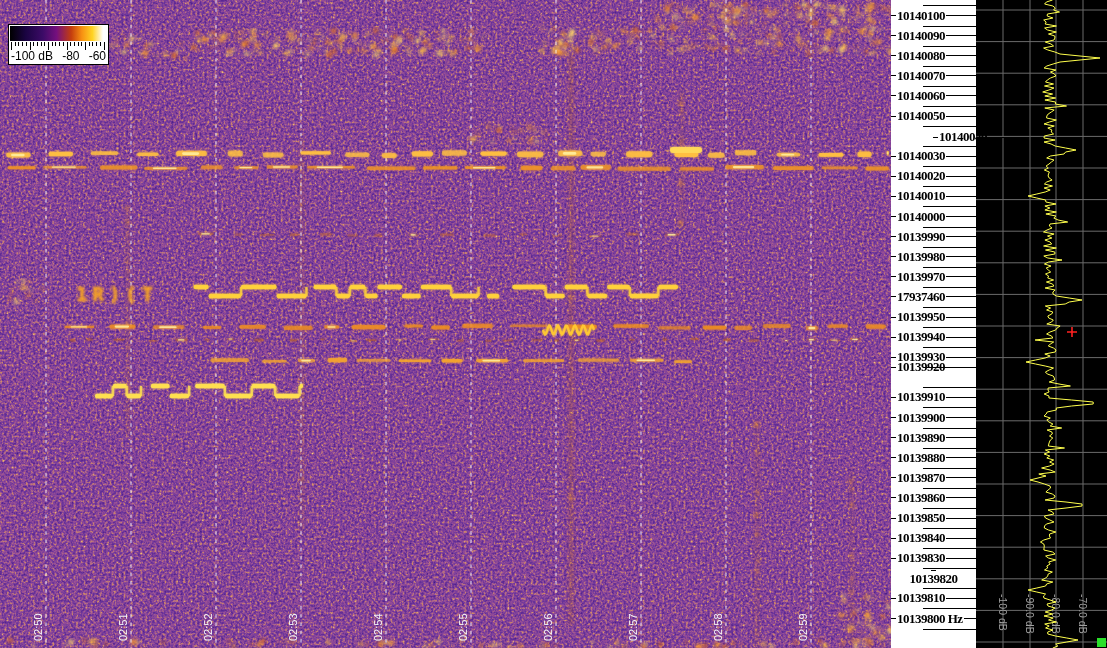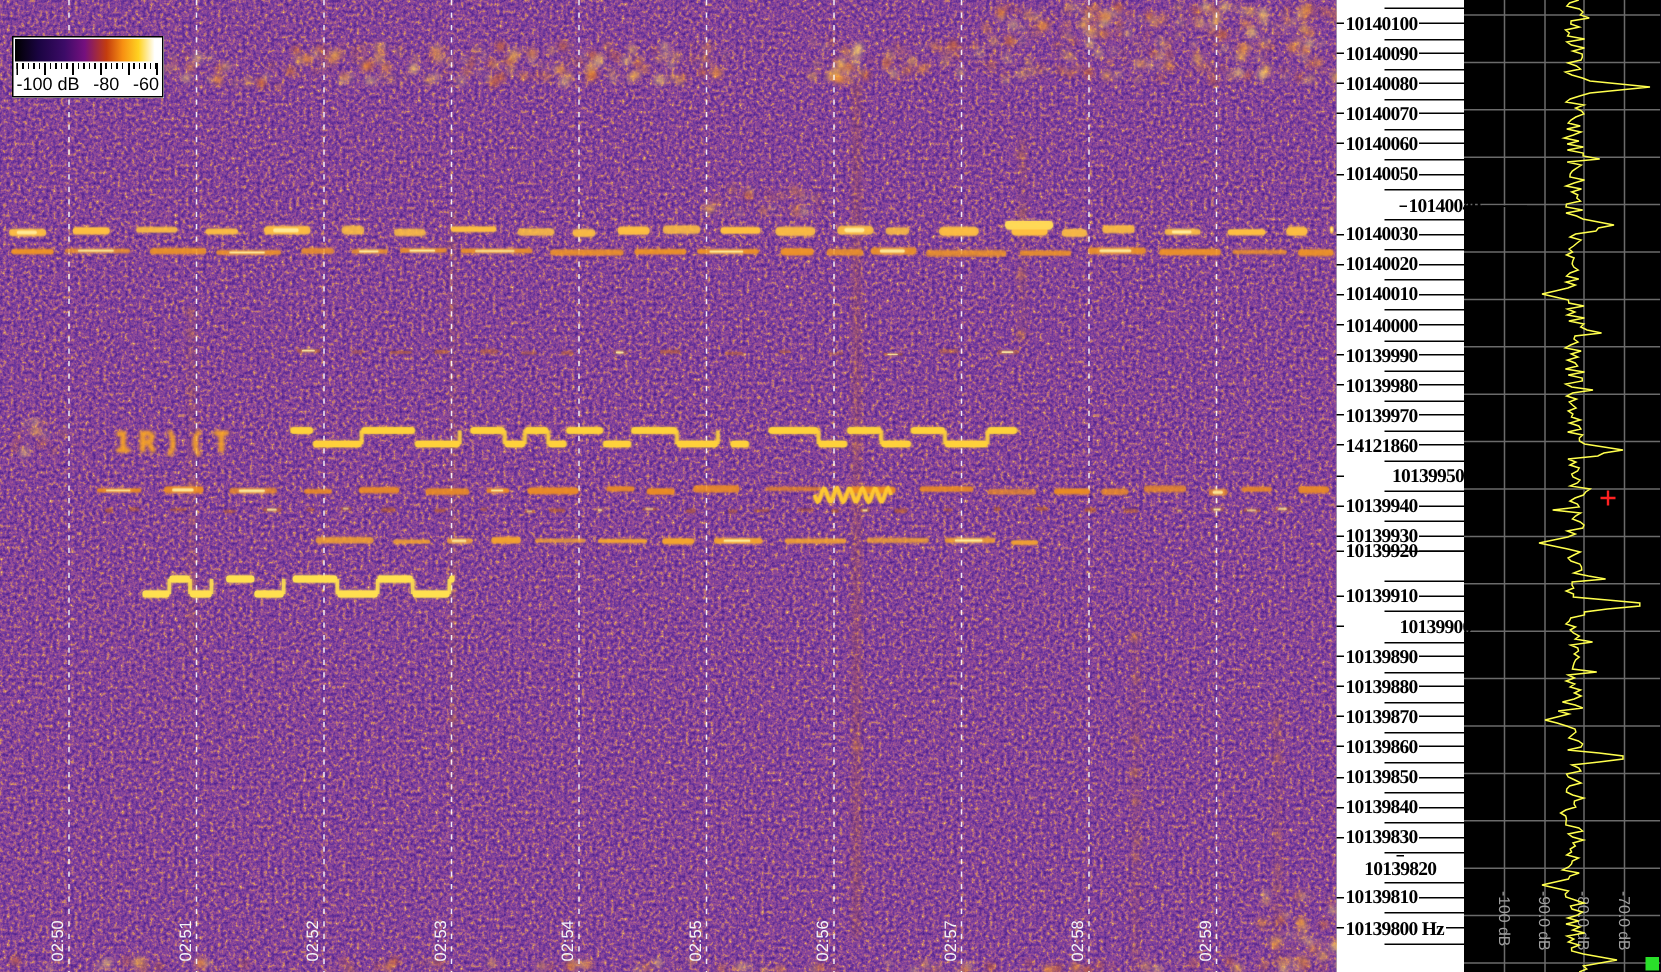--- a/index.html
+++ b/index.html
@@ -1202,24 +1202,24 @@
       <b class="tx">10139980</b>
       <i class="ln"></i>
     </div>
     <div class="frow" style="top: 268.8px;">
       <i class="tk"></i>
       <b class="tx">10139970</b>
       <i class="ln"></i>
     </div>
     <div class="frow" style="top: 288.9px;">
       <i class="tk"></i>
-      <b class="tx">14121860</b>
-      <i class="ln"></i>
-    </div>
-    <div class="frow" style="top: 309px; gap: 31px;">
+      <b class="tx">17937460</b>
+      <i class="ln"></i>
+    </div>
+    <div class="frow" style="top: 309px;">
       <i class="tk"></i>
       <b class="tx">10139950</b>
       <i class="ln"></i>
     </div>
     <div class="frow" style="top: 329.1px;">
       <i class="tk"></i>
       <b class="tx">10139940</b>
       <i class="ln"></i>
     </div>
     <div class="frow" style="top: 349.2px;">
@@ -1230,21 +1230,21 @@
     <div class="frow" style="top: 359px;">
       <i class="tk"></i>
       <b class="tx">10139920</b>
       <i class="ln"></i>
     </div>
     <div class="frow" style="top: 389.4px;">
       <i class="tk"></i>
       <b class="tx">10139910</b>
       <i class="ln"></i>
     </div>
-    <div class="frow" style="top: 409.5px; gap: 36px;">
+    <div class="frow" style="top: 409.5px;">
       <i class="tk"></i>
       <b class="tx">10139900</b>
       <i class="ln"></i>
     </div>
     <div class="frow" style="top: 429.6px;">
       <i class="tk"></i>
       <b class="tx">10139890</b>
       <i class="ln"></i>
     </div>
     <div class="frow" style="top: 449.7px;">

